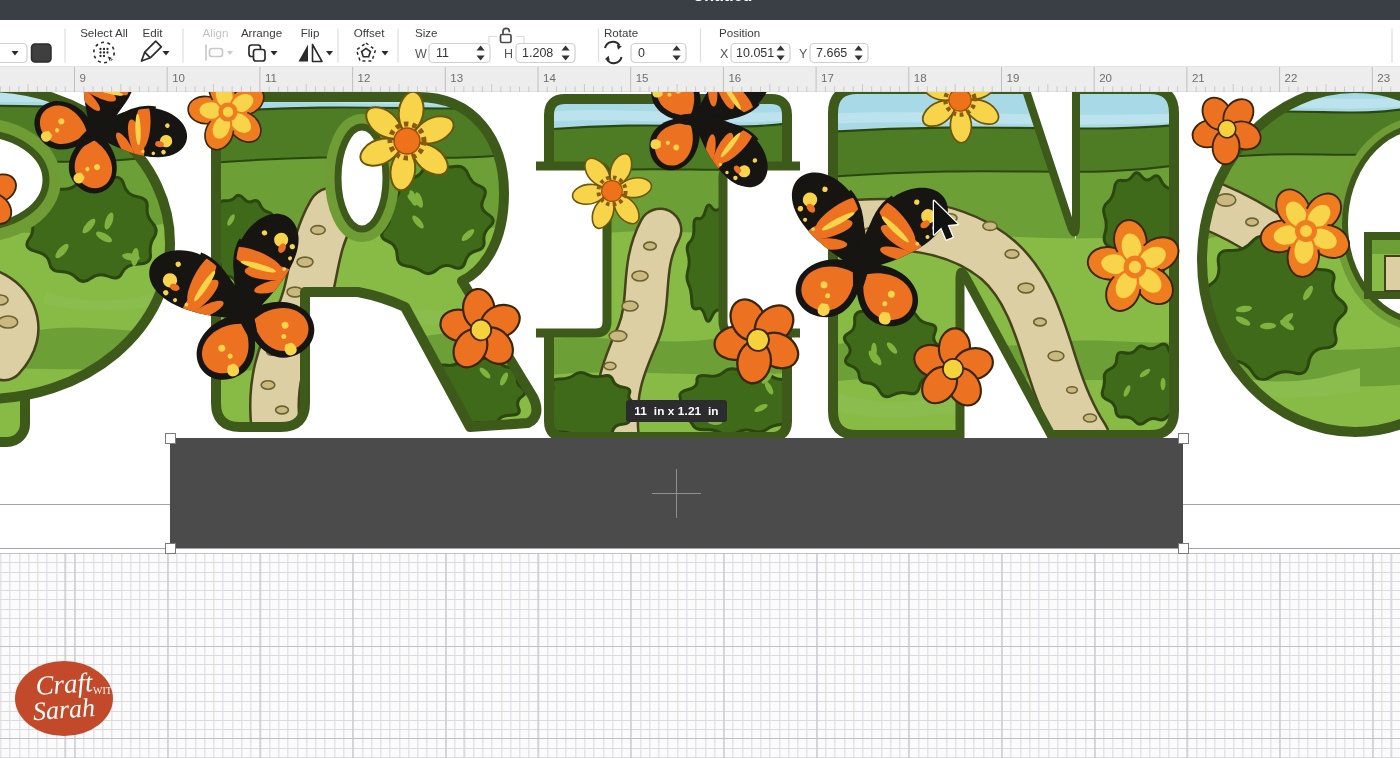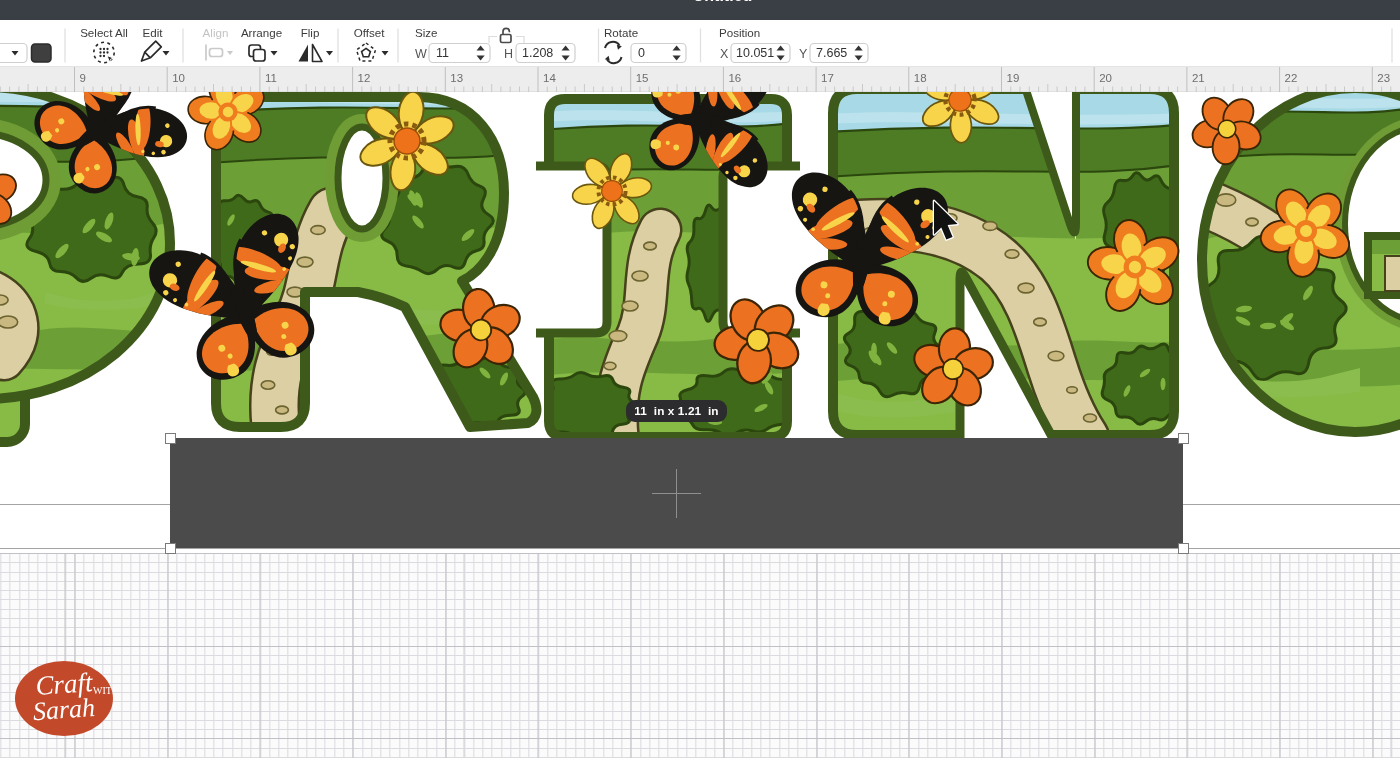--- a/index.html
+++ b/index.html
@@ -546,18 +546,18 @@
       <use href="#bfly" transform="translate(862,259) rotate(8) scale(1.03)"></use>
       <path d="M934,201 l0,33.5 l7.3,-7 l5,12.1 l6.3,-2.6 l-5,-12 l10,-0.9 Z" fill="#111" stroke="#fff" stroke-width="2.6" stroke-linejoin="round" paint-order="stroke"></path>
     </svg>
     <div class="abs" style="left:170px;top:346px;width:1013px;height:110px;background:#4b4b4b"></div>
     <div class="abs" style="left:652px;top:400.5px;width:49px;height:1.4px;background:#8f8f8f"></div>
     <div class="abs" style="left:676px;top:376.5px;width:1.4px;height:49px;background:#8f8f8f"></div>
     <div class="abs" style="left:164.5px;top:340.5px;width:11px;height:11px;background:#fff;border:1.6px solid #7a7a7a"></div>
     <div class="abs" style="left:1177.5px;top:340.5px;width:11px;height:11px;background:#fff;border:1.6px solid #7a7a7a"></div>
     <div class="abs" style="left:164.5px;top:451.0px;width:11px;height:11px;background:#fff;border:1.6px solid #7a7a7a"></div>
     <div class="abs" style="left:1177.5px;top:451.0px;width:11px;height:11px;background:#fff;border:1.6px solid #7a7a7a"></div>
-    <div class="abs" style="left:626px;top:308px;width:101px;height:22px;background:#2c2c2e;border-radius:9px;color:#fff;font-size:11.8px;font-weight:bold;text-align:center;line-height:22px;letter-spacing:.1px">11&nbsp;&nbsp;in x 1.21&nbsp;&nbsp;in</div>
+    <div class="abs" style="left:626px;top:308px;width:101px;height:22px;background:#2c2c2e;border-radius:3px;color:#fff;font-size:11.8px;font-weight:bold;text-align:center;line-height:22px;letter-spacing:.1px">11&nbsp;&nbsp;in x 1.21&nbsp;&nbsp;in</div>
     <div class="abs" style="left:15px;top:569px;width:98px;height:75px;background:#c24a2b;border-radius:50%;overflow:hidden">
       <div class="abs" style="left:0;top:8px;width:98px;text-align:center;color:#fff;font-family:'Liberation Serif',serif;font-style:italic;font-size:27px;transform:rotate(-4deg)">Craft</div>
       <div class="abs" style="left:78px;top:24px;color:#fff;font-size:10px;font-family:'Liberation Serif',serif">WITH</div>
       <div class="abs" style="left:0;top:34px;width:98px;text-align:center;color:#fff;font-family:'Liberation Serif',serif;font-style:italic;font-size:26px;transform:rotate(-4deg)">Sarah</div>
     </div>
   </div>
 </body></html>

